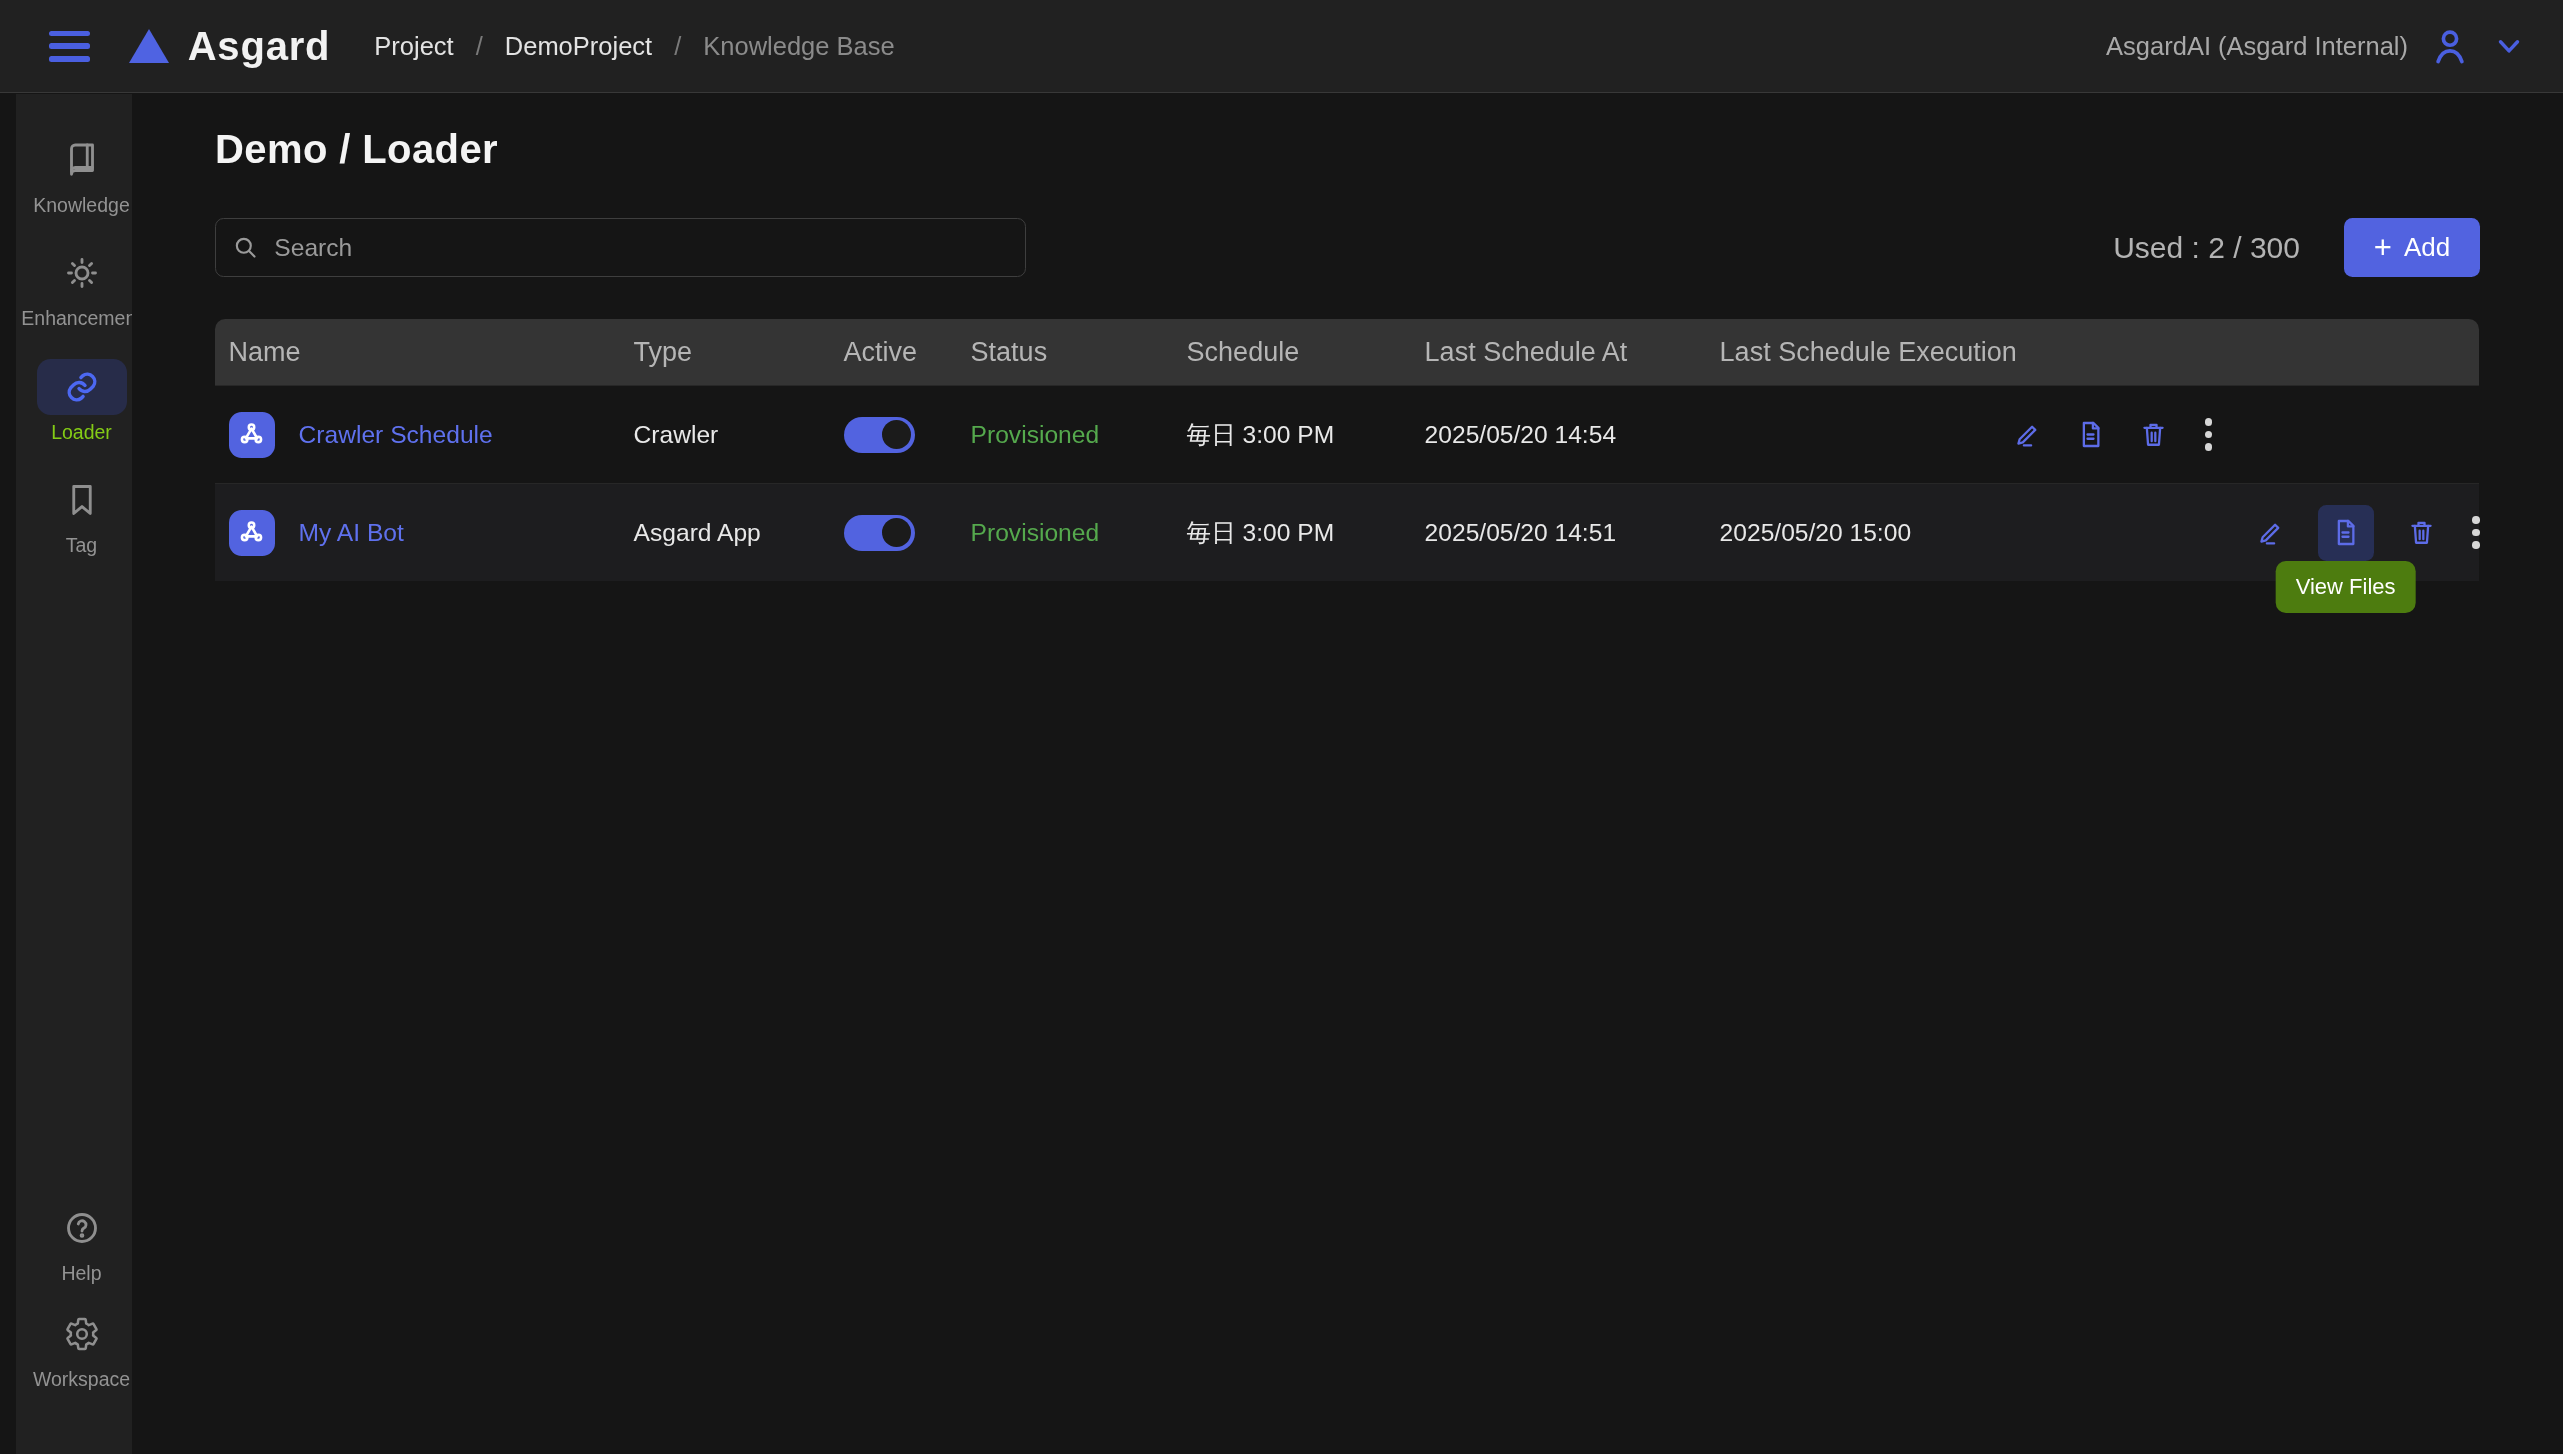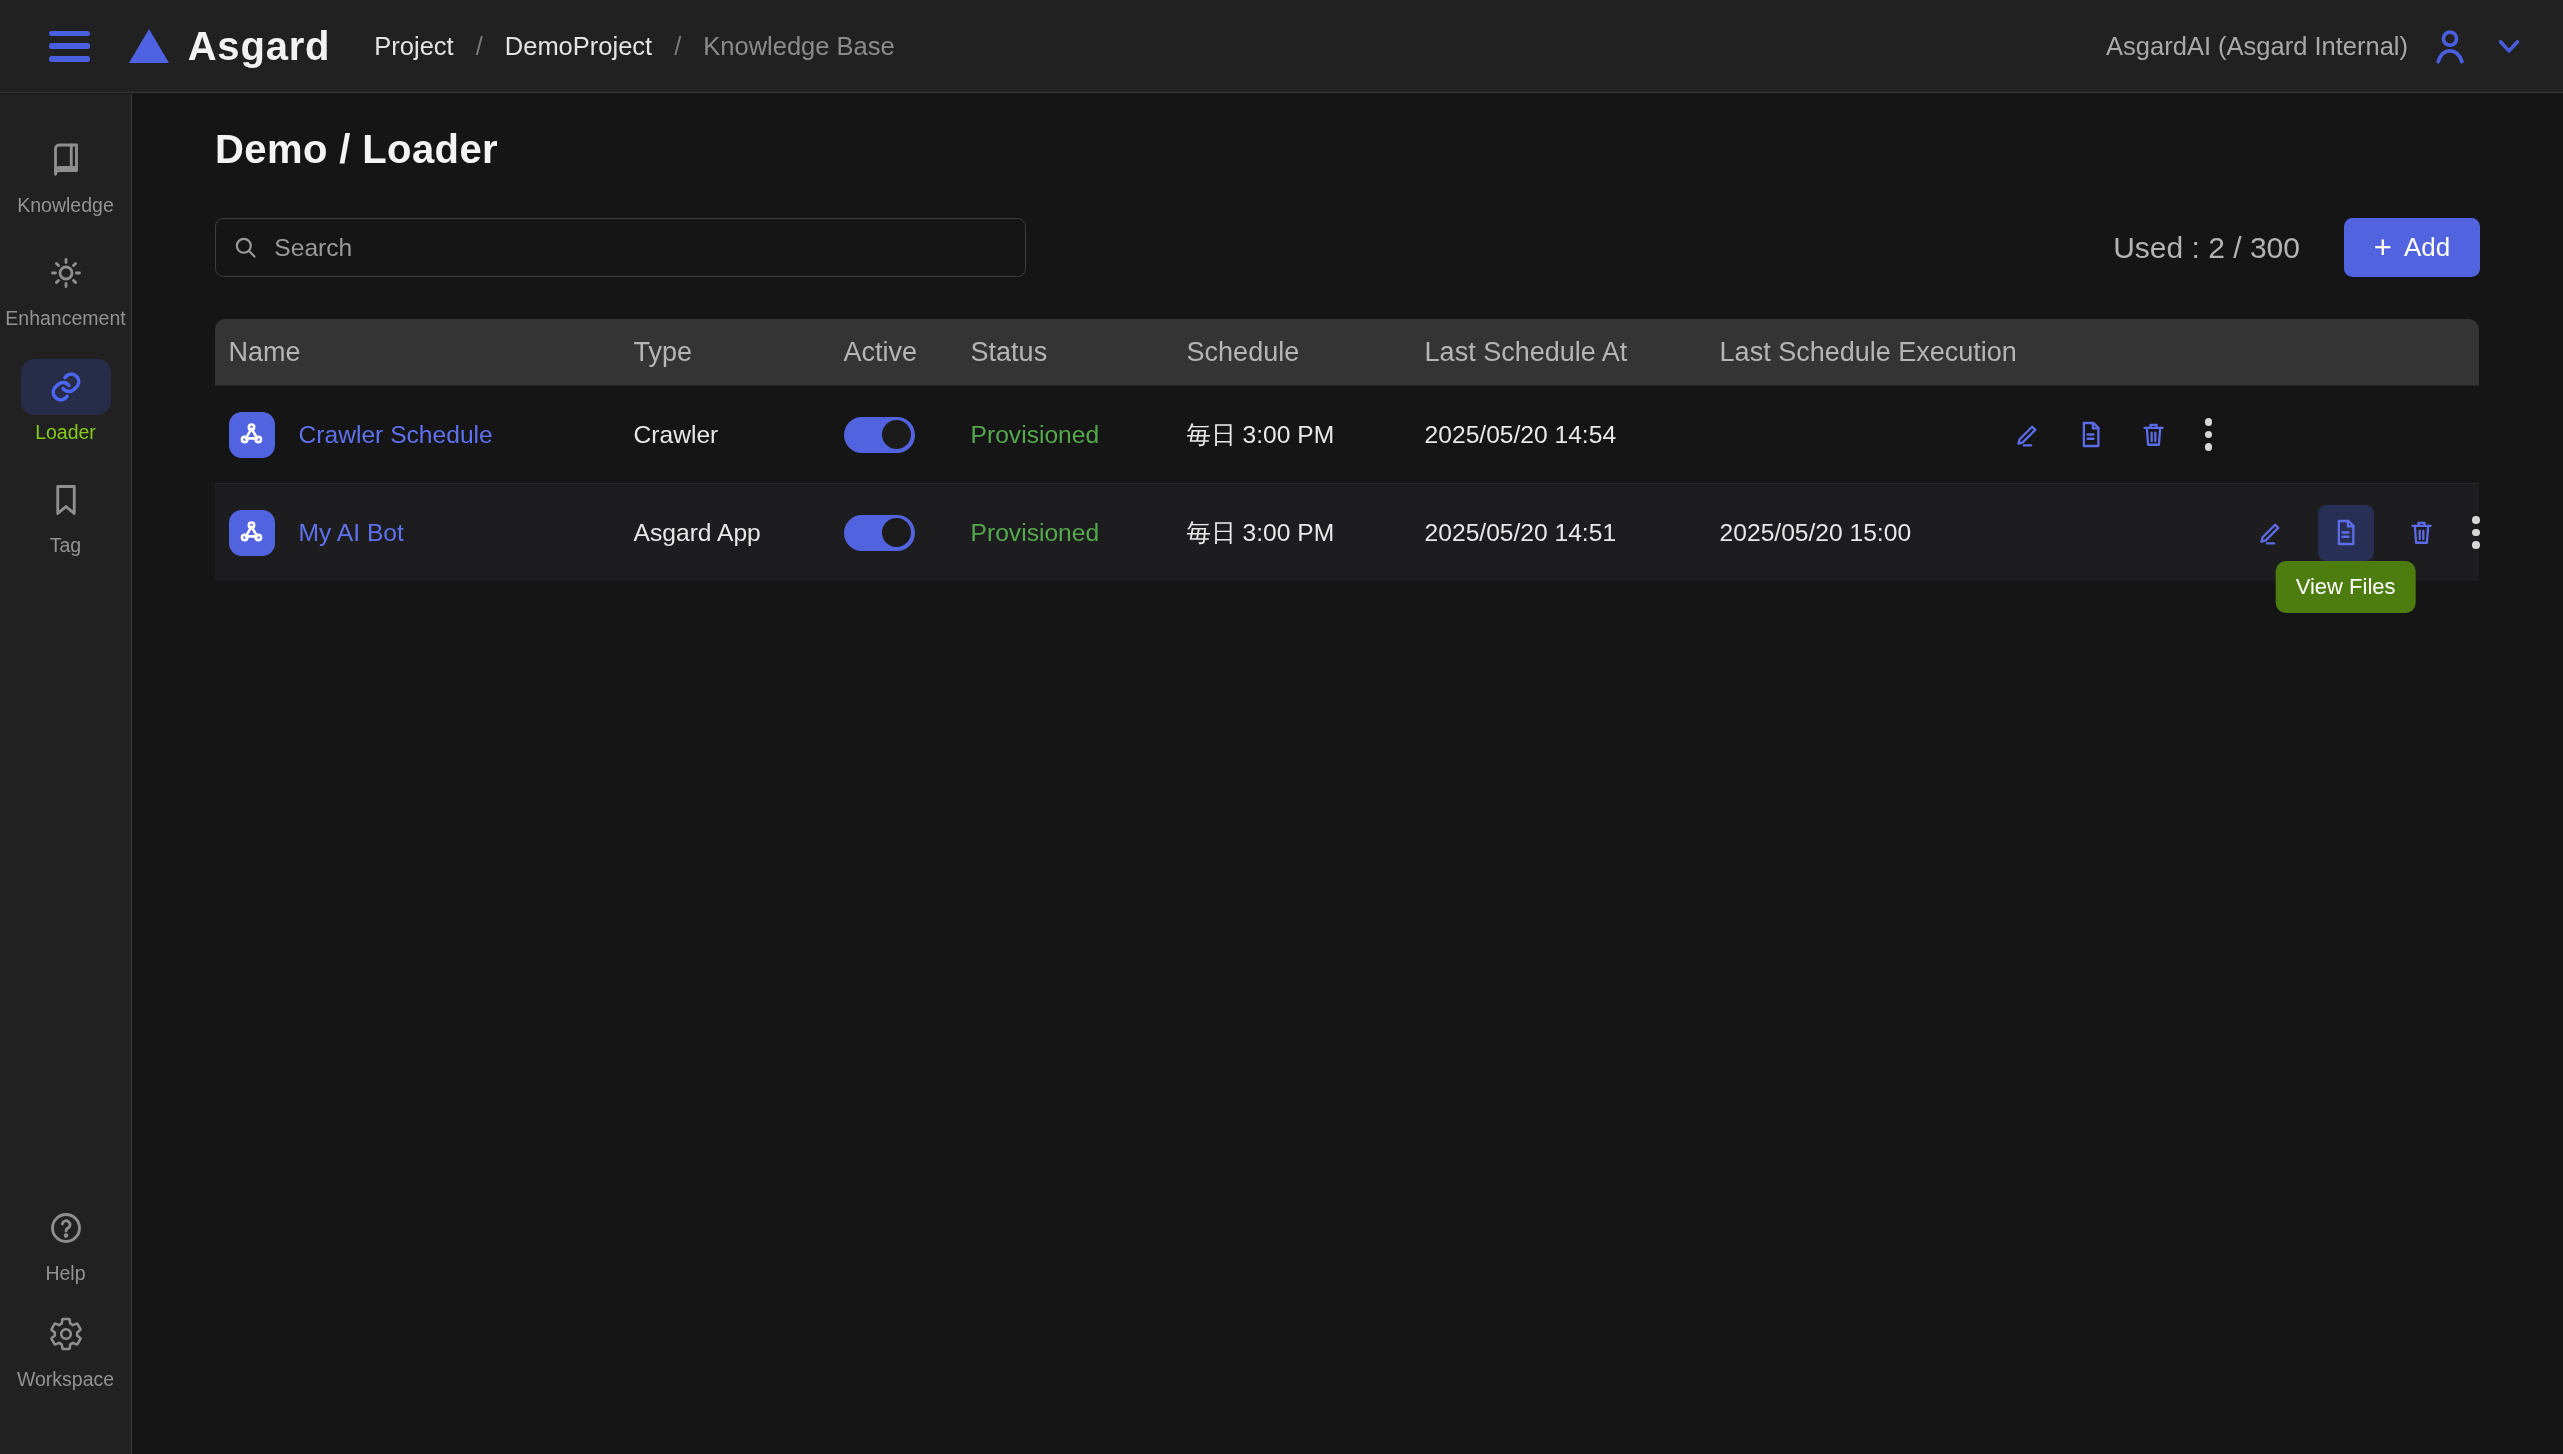--- a/index.html
+++ b/index.html
@@ -16,21 +16,21 @@
   .crumbs { display:flex; align-items:center; margin-left:44px; font-size:25.5px; gap:22px; }
   .crumb { color:#e3e3e3; }
   .crumb-sep { color:#7a7a7a; }
   .crumb.current { color:#8b8b8b; }
   .topbar-right { margin-left:auto; display:flex; align-items:center; gap:20px; }
   .account-name { color:#a9a9a9; font-size:25.5px; }
   .icon-person { width:44px; height:44px; color:#4a5fe0; }
   .icon-chevron { width:34px; height:34px; color:#4a5fe0; }
 
   
-  .sidebar { position:absolute; top:94px; left:0; bottom:0; width:132px; background:#212121;
+  .sidebar { position:absolute; top:94px; left:16px; bottom:0; width:132px; background:#212121;
              border-right:0.8px solid #383838; display:flex; flex-direction:column; align-items:center; padding:39px 0 41px 0; }
   .nav-item { width:100%; display:flex; flex-direction:column; align-items:center; margin-bottom:29px; cursor:pointer; }
   .nav-icon { width:54px; height:54px; display:flex; align-items:center; justify-content:center; color:#8f8f8f; }
   .nav-icon svg { width:36px; height:36px; }
   .nav-label { margin-top:6.8px; font-size:19.5px; color:#939393; }
   .nav-item.active .nav-icon { width:90px; height:56px; background:#272c49; border-radius:13.6px; color:#4c68f2; }
   .nav-item.active .nav-label { color:#84cc16; }
   .sidebar-spacer { flex:1; }
   .nav-item.bottom { margin-bottom:22px; }
 

